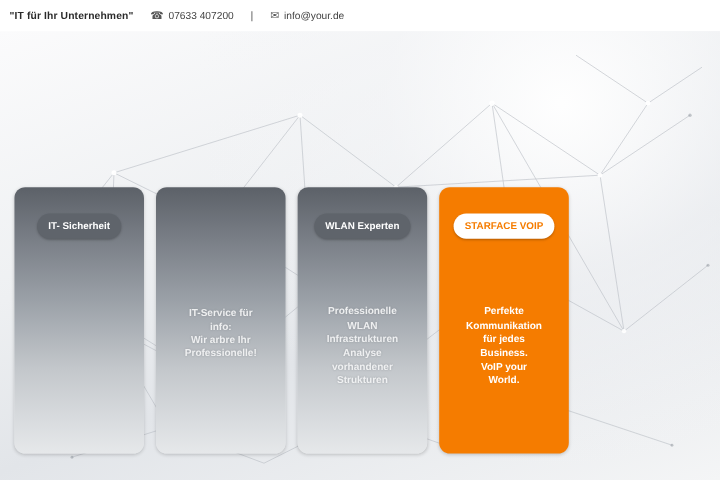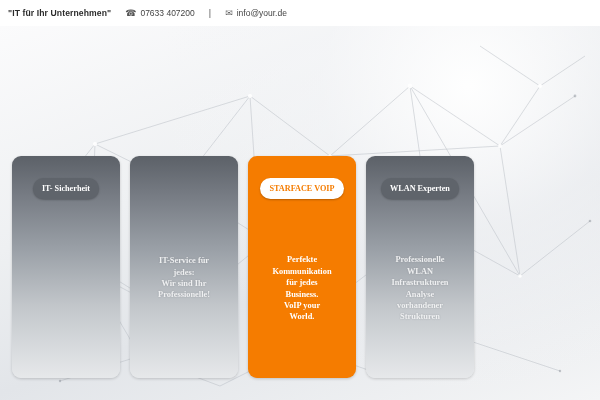--- a/index.html
+++ b/index.html
@@ -67,21 +67,20 @@
   .card {
     position: relative;
     width: 108px;
     height: 222px;
     border-radius: 9px;
     overflow: hidden;
     display: flex;
     flex-direction: column;
     align-items: center;
     padding-top: 22px;
-    font-family: Liberation Serif, serif;
   }
   .card.dark {
     background: linear-gradient(180deg, #5c6168 0%, #777c84 18%, #9aa0a7 42%, #c3c7cb 68%, #d9dcdf 88%, #e6e8ea 100%);
     box-shadow: 0 1px 3px rgba(0,0,0,.18);
   }
   .card.accent {
     background: #f57c00;
     box-shadow: 0 1px 3px rgba(0,0,0,.18);
   }
   .card .pill {
@@ -180,52 +179,52 @@
       <div class="card dark">
         <div class="pill">
           <span class="line">IT-</span>
           <span class="line">Sicherheit</span>
         </div>
       </div>
 
       <div class="card dark">
         <div class="body">
           <span class="line">IT-Service für</span>
-          <span class="line">jedes:</span>
-          <span class="line">Wir sind Ihr</span>
+          <span class="line">info:</span>
+          <span class="line">Wir arbre Ihr</span>
           <span class="line">Professionelle!</span>
         </div>
       </div>
 
+
+      <div class="card dark">
+        <div class="pill">
+          <span class="line">WLAN</span>
+          <span class="line">Experten</span>
+        </div>
+        <div class="body">
+          <span class="line">Professionelle</span>
+          <span class="line">WLAN</span>
+          <span class="line">Infrastrukturen</span>
+          <span class="line">Analyse</span>
+          <span class="line">vorhandener</span>
+          <span class="line">Strukturen</span>
+        </div>
+      </div>
 
       <div class="card accent">
         <div class="pill">
           <span class="line">STARFACE</span>
           <span class="line">VOIP</span>
         </div>
         <div class="body">
           <span class="line">Perfekte</span>
           <span class="line">Kommunikation</span>
           <span class="line">für jedes</span>
           <span class="line">Business.</span>
           <span class="line">VoIP your</span>
           <span class="line">World.</span>
         </div>
       </div>
 
-      <div class="card dark">
-        <div class="pill">
-          <span class="line">WLAN</span>
-          <span class="line">Experten</span>
-        </div>
-        <div class="body">
-          <span class="line">Professionelle</span>
-          <span class="line">WLAN</span>
-          <span class="line">Infrastrukturen</span>
-          <span class="line">Analyse</span>
-          <span class="line">vorhandener</span>
-          <span class="line">Strukturen</span>
-        </div>
-      </div>
-
     </div>
   </div>
 </div>
 
 </body></html>

